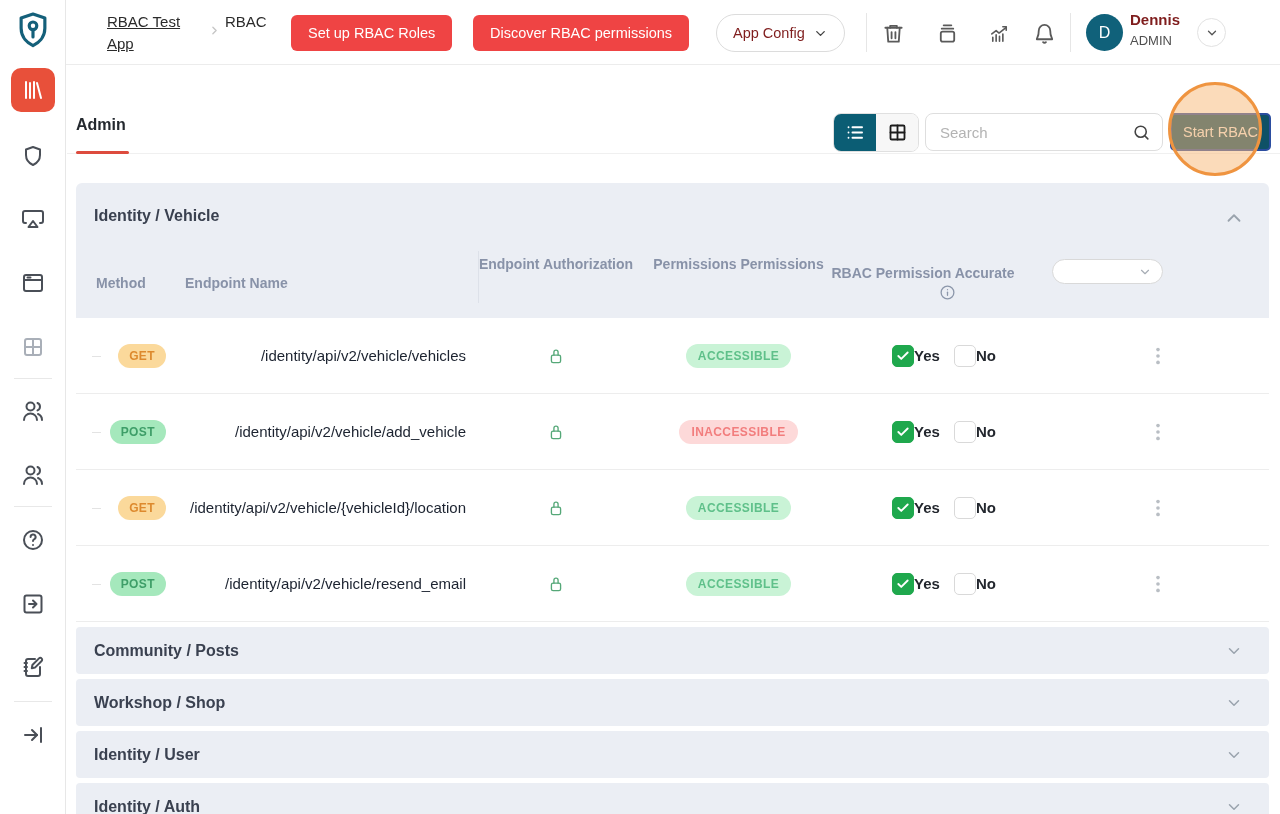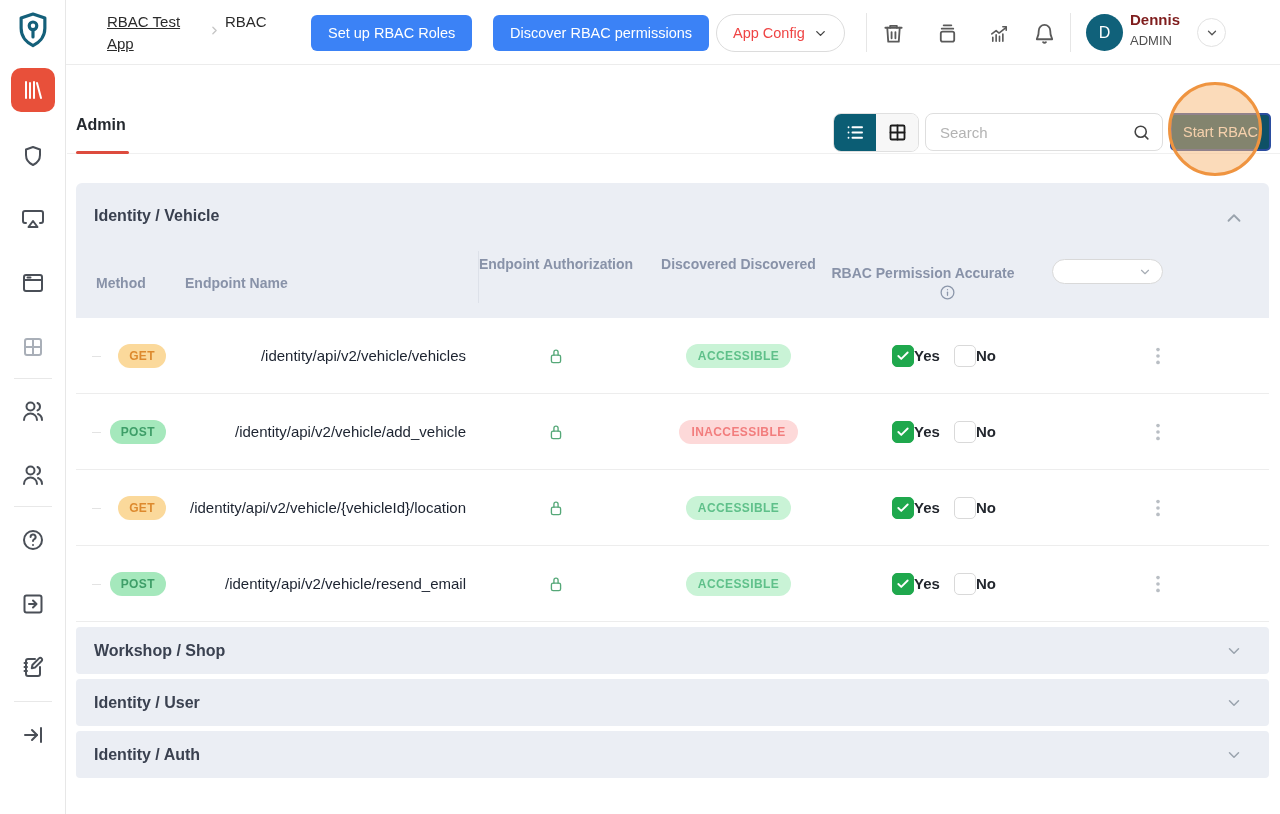--- a/index.html
+++ b/index.html
@@ -27,28 +27,28 @@
   
   .header {
     position:absolute; left:66px; top:0; right:0; height:65px;
     background:#fff; border-bottom:1px solid #ececec; z-index:15;
   }
   .crumb-app { position:absolute; left:41px; top:11px; width:84px; font-size:15px; line-height:1.45;
     color:#2b2b2b; text-decoration:underline; cursor:pointer; }
   .crumb-sep { position:absolute; left:142px; top:24px; color:#c6c6c6; }
   .crumb-cur { position:absolute; left:159px; top:11px; width:40px; font-size:15px; line-height:1.45; color:#2b2b2b; }
   .btn-teal {
-    position:absolute; top:15px; height:36px; background:#3b82f6; color:#fff;
+    position:absolute; top:15px; height:36px; background:#ef4444; color:#fff;
     border:none; border-radius:6px; font-size:14.5px; padding:0 17px;
-    font-family:"Liberation Sans",sans-serif; cursor:pointer; white-space:nowrap;margin-left:20px;
+    font-family:"Liberation Sans",sans-serif; cursor:pointer; white-space:nowrap;
   }
   .btn-appconfig {
     position:absolute; left:650px; top:14px; height:38px; padding:0 16px;
     background:#fff; border:1px solid #dcdcdc; border-radius:20px;
-    font-size:14.5px; color:#ef4444; display:flex; align-items:center; gap:8px;
+    font-size:14.5px; color:#7f1d1d; display:flex; align-items:center; gap:8px;
     font-family:"Liberation Sans",sans-serif; cursor:pointer;
   }
   .hdr-vdiv { position:absolute; top:13px; width:1px; height:39px; background:#e6e6e6; }
   .icon-btn { position:absolute; top:20px; width:26px; height:26px; background:none; border:none;
     color:#5a5a5a; cursor:pointer; padding:0; }
   .icon-btn svg { width:23px; height:23px; }
   .avatar { position:absolute; left:1020px; top:14px; width:37px; height:37px; border-radius:50%;
     background:#10617a; color:#fff; font-size:16px; display:flex; align-items:center; justify-content:center; cursor:pointer; }
   .user-block { position:absolute; left:1064px; top:11px; line-height:1.2; }
   .user-name { font-size:15px; font-weight:bold; color:#7f1d1d; }
@@ -342,21 +342,21 @@
       <button class="collapse-btn">
         <svg viewBox="0 0 24 24" fill="none" stroke="currentColor" stroke-width="2" stroke-linecap="round" stroke-linejoin="round">
             <path d="m6 15 6-6 6 6"></path>
           </svg>
       </button>
 
       <div class="colhead ch-method">Method</div>
       <div class="colhead ch-endpoint">Endpoint Name</div>
       <div class="col-divider"></div>
       <div class="colhead ch-req">Endpoint Authorization</div>
-      <div class="colhead ch-disc">Discovered Discovered</div>
+      <div class="colhead ch-disc">Permissions Permissions</div>
       <div class="colhead ch-acc">RBAC Permission Accurate</div>
       <span class="ch-info">
         <svg viewBox="0 0 24 24" fill="none" stroke="currentColor" stroke-width="1.8" stroke-linecap="round" stroke-linejoin="round">
             <circle cx="12" cy="12" r="9"></circle>
             <path d="M12 8h.01"></path>
             <path d="M12 11.5V16"></path>
           </svg>
       </span>
       <div class="acc-select">
         <svg viewBox="0 0 24 24" fill="none" stroke="currentColor" stroke-width="2" stroke-linecap="round" stroke-linejoin="round">
@@ -495,20 +495,26 @@
                 <circle cx="12" cy="5" r="2"></circle>
                 <circle cx="12" cy="12" r="2"></circle>
                 <circle cx="12" cy="19" r="2"></circle>
               </svg>
             </button>
           </div>
       </div>
     </div>
 
     <div class="collapsed-bar">
+      <span class="bar-title">Community / Posts</span>
+      <svg viewBox="0 0 24 24" fill="none" stroke="currentColor" stroke-width="2" stroke-linecap="round" stroke-linejoin="round">
+          <path d="m6 9 6 6 6-6"></path>
+        </svg>
+    </div>
+    <div class="collapsed-bar">
       <span class="bar-title">Workshop / Shop</span>
       <svg viewBox="0 0 24 24" fill="none" stroke="currentColor" stroke-width="2" stroke-linecap="round" stroke-linejoin="round">
           <path d="m6 9 6 6 6-6"></path>
         </svg>
     </div>
     <div class="collapsed-bar">
       <span class="bar-title">Identity / User</span>
       <svg viewBox="0 0 24 24" fill="none" stroke="currentColor" stroke-width="2" stroke-linecap="round" stroke-linejoin="round">
           <path d="m6 9 6 6 6-6"></path>
         </svg>

